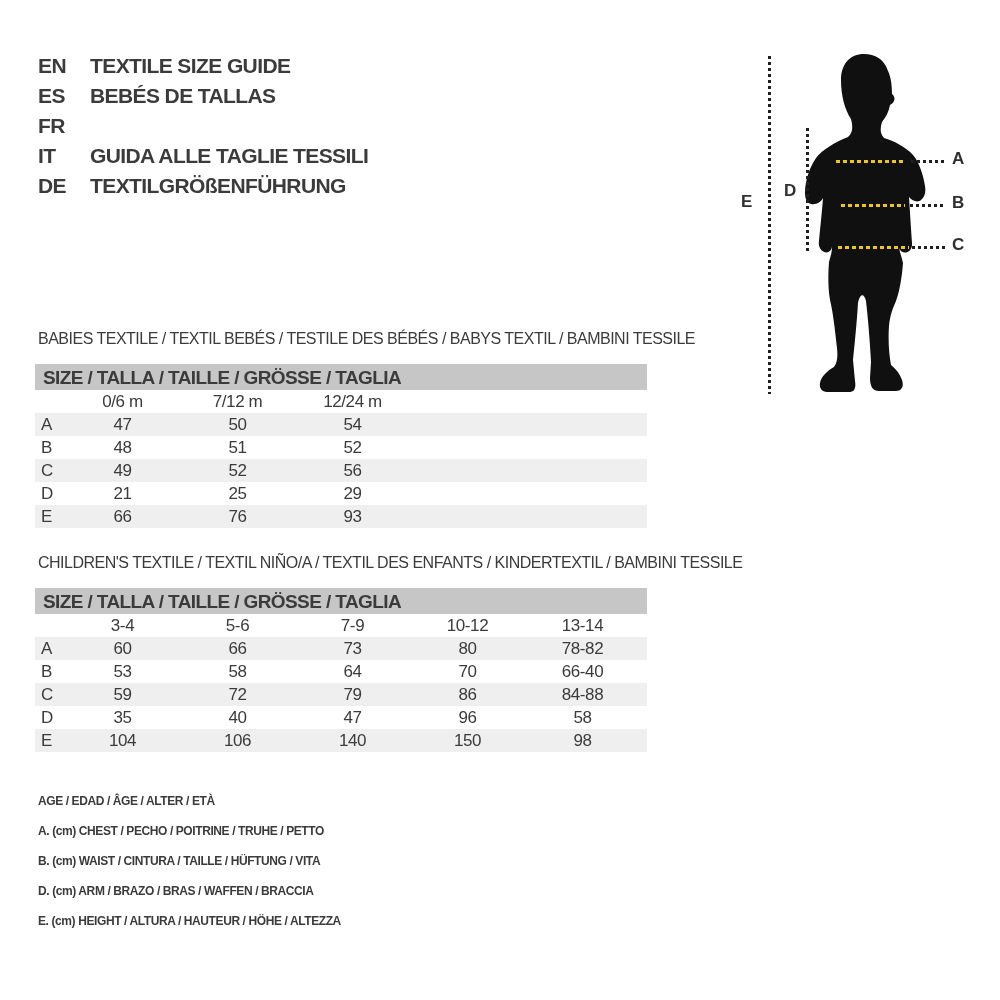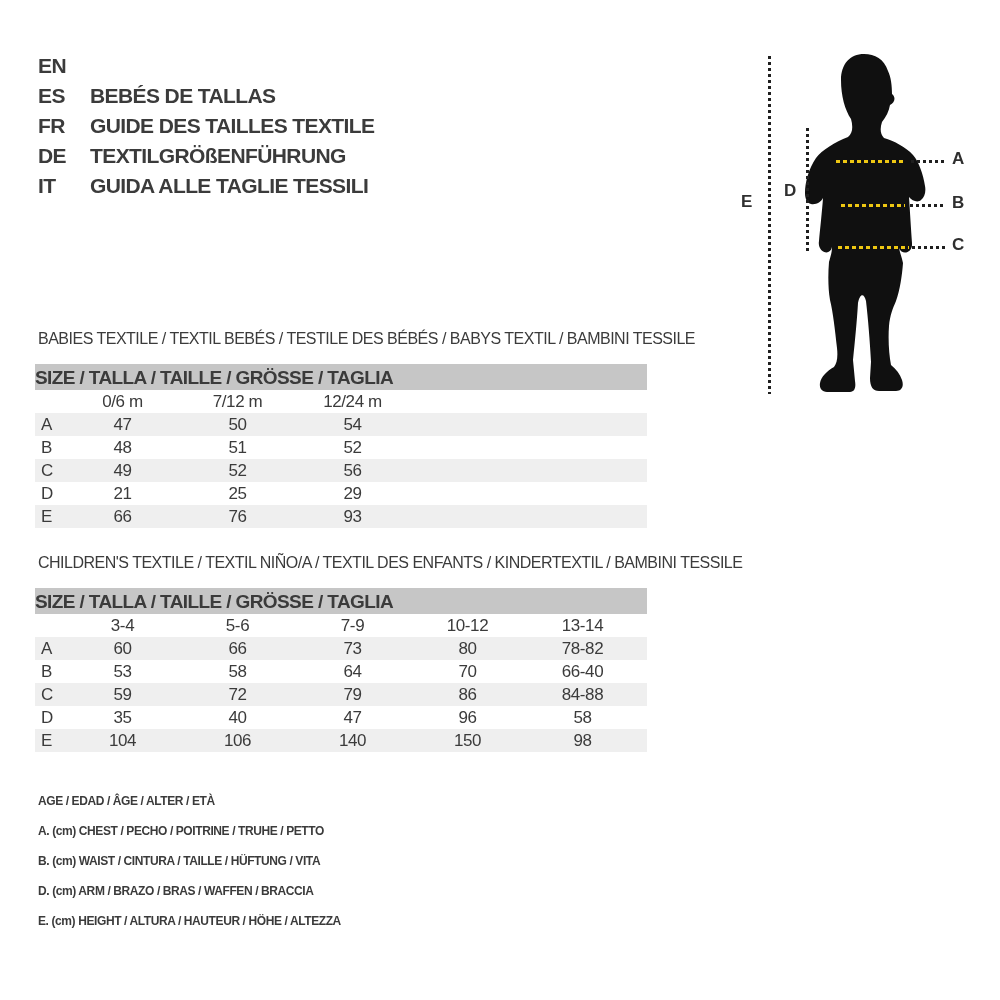--- a/index.html
+++ b/index.html
@@ -11,21 +11,21 @@
   
   .lang-block { left:38px; top:51px; }
   .lang-row { display:flex; line-height:30px; font-size:21px; font-weight:700; letter-spacing:-0.6px; }
   .lang-code { width:52px; flex:0 0 52px; }
 
   
   .section-title { font-size:16px; font-weight:400; letter-spacing:-0.5px; white-space:nowrap; }
 
   
   .size-table { width:612px; font-size:17px; letter-spacing:-0.4px; }
-  .t-head { height:26px; line-height:27px; background:#c6c6c6; 
+  .t-head { height:26px; line-height:27px; background:#c6c6c6; padding-left:8px;
             font-size:19px; font-weight:700; letter-spacing:-0.6px; }
   .t-row { display:flex; height:23px; line-height:23px; }
   .t-row.alt { background:#efefef; }
   .t-label { flex:0 0 30px; padding-left:6px; }
   .t-cell { flex:0 0 115px; text-align:center; }
   .t-fill { flex:1 1 auto; }
   .t-cols { font-weight:400; }
 
   
   .legend-block { left:38px; top:786px; }
@@ -36,36 +36,36 @@
   .vdots { width:3px; background:repeating-linear-gradient(180deg,#1f1f1f 0 3px,transparent 3px 6px); }
   .hdots { height:3px; background:repeating-linear-gradient(90deg,#1f1f1f 0 3px,transparent 3px 6px); }
   .hdash-y { height:3px; background:repeating-linear-gradient(90deg,#eec712 0 4px,transparent 4px 7px); }
 </style>
 </head>
 <body>
 
 <div class="abs lang-block">
   <div class="lang-row">
     <span class="lang-code">EN</span>
+    <span>TEXTILE SIZE GUIDE</span>
   </div>
   <div class="lang-row">
     <span class="lang-code">ES</span>
     <span>BEBÉS DE TALLAS</span>
   </div>
   <div class="lang-row">
     <span class="lang-code">FR</span>
-    <span>GUIDE DES TAILLES TEXTILE</span>
+  </div>
+  <div class="lang-row">
+    <span class="lang-code">IT</span>
+    <span>GUIDA ALLE TAGLIE TESSILI</span>
   </div>
   <div class="lang-row">
     <span class="lang-code">DE</span>
     <span>TEXTILGRÖßENFÜHRUNG</span>
-  </div>
-  <div class="lang-row">
-    <span class="lang-code">IT</span>
-    <span>GUIDA ALLE TAGLIE TESSILI</span>
   </div>
 </div>
 
 <svg class="abs" style="left:800px; top:50px;" width="130" height="345" viewBox="0 0 130 345" aria-hidden="true">
   <path fill="#101010" d="
     M64,4
     C50,4 41,14 41,30
     C41,46 45,60 51,69
     C53,76 53,83 48,87
     C35,92 22,100 16,108

